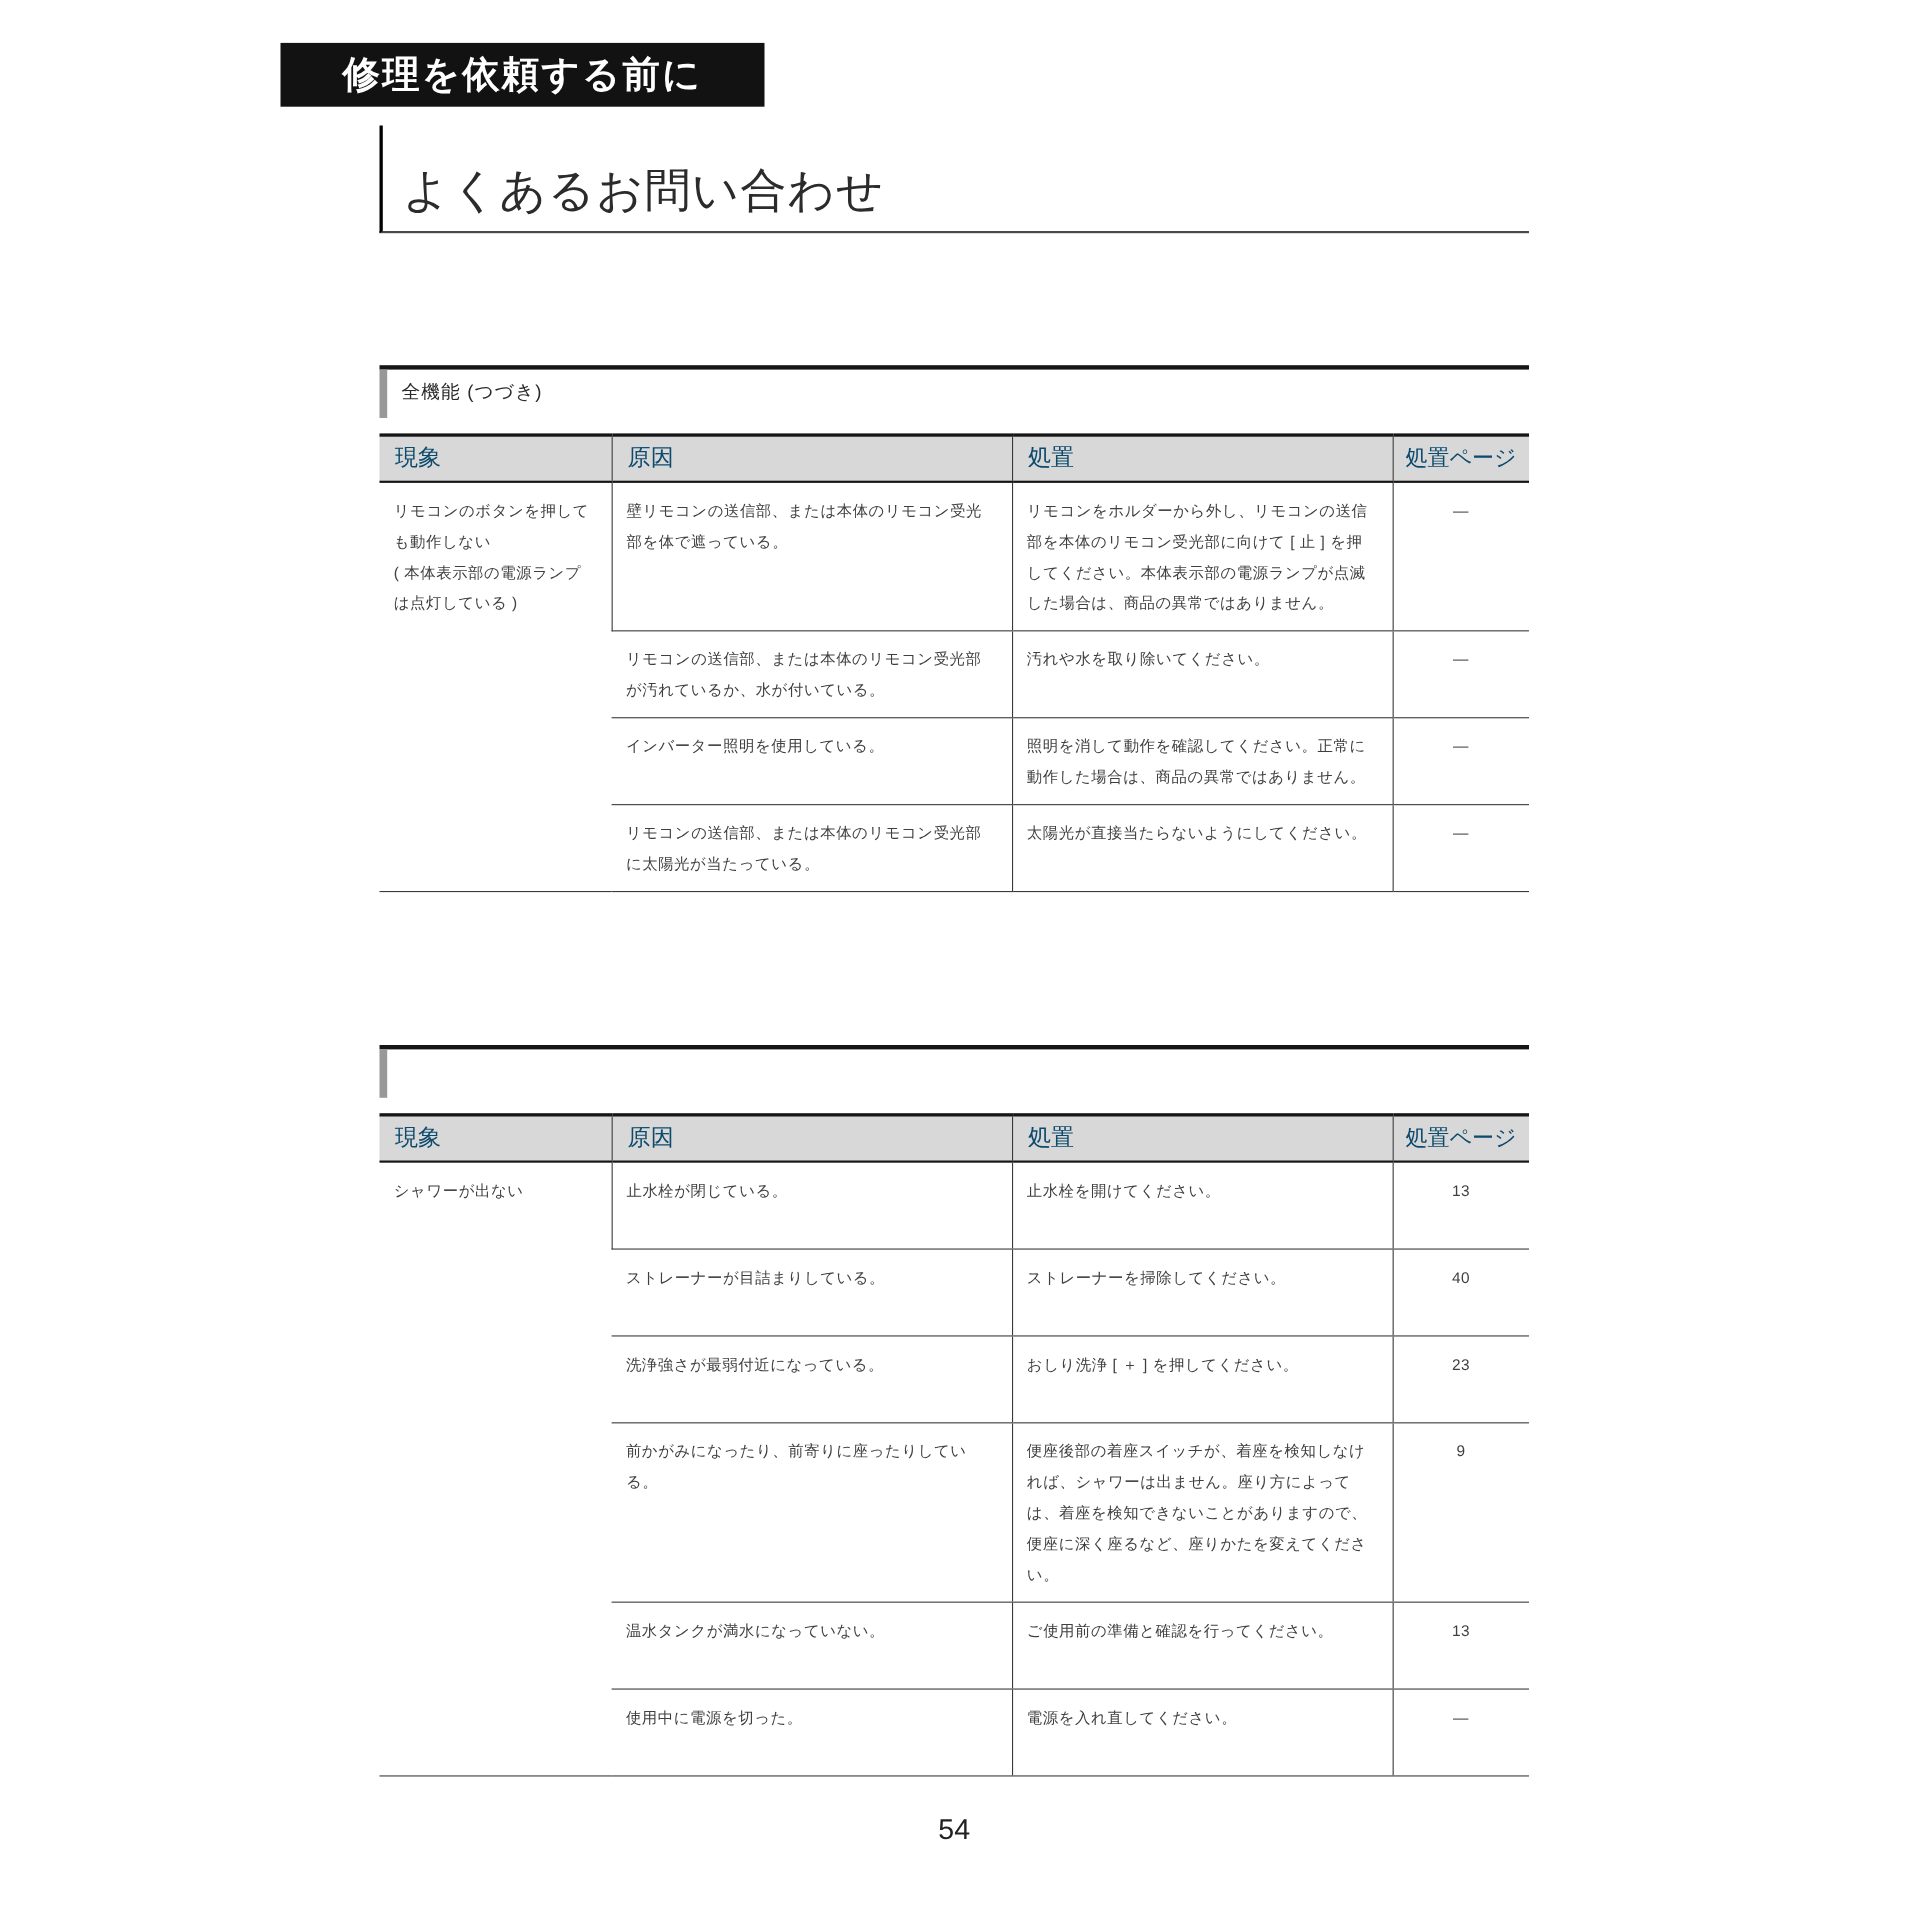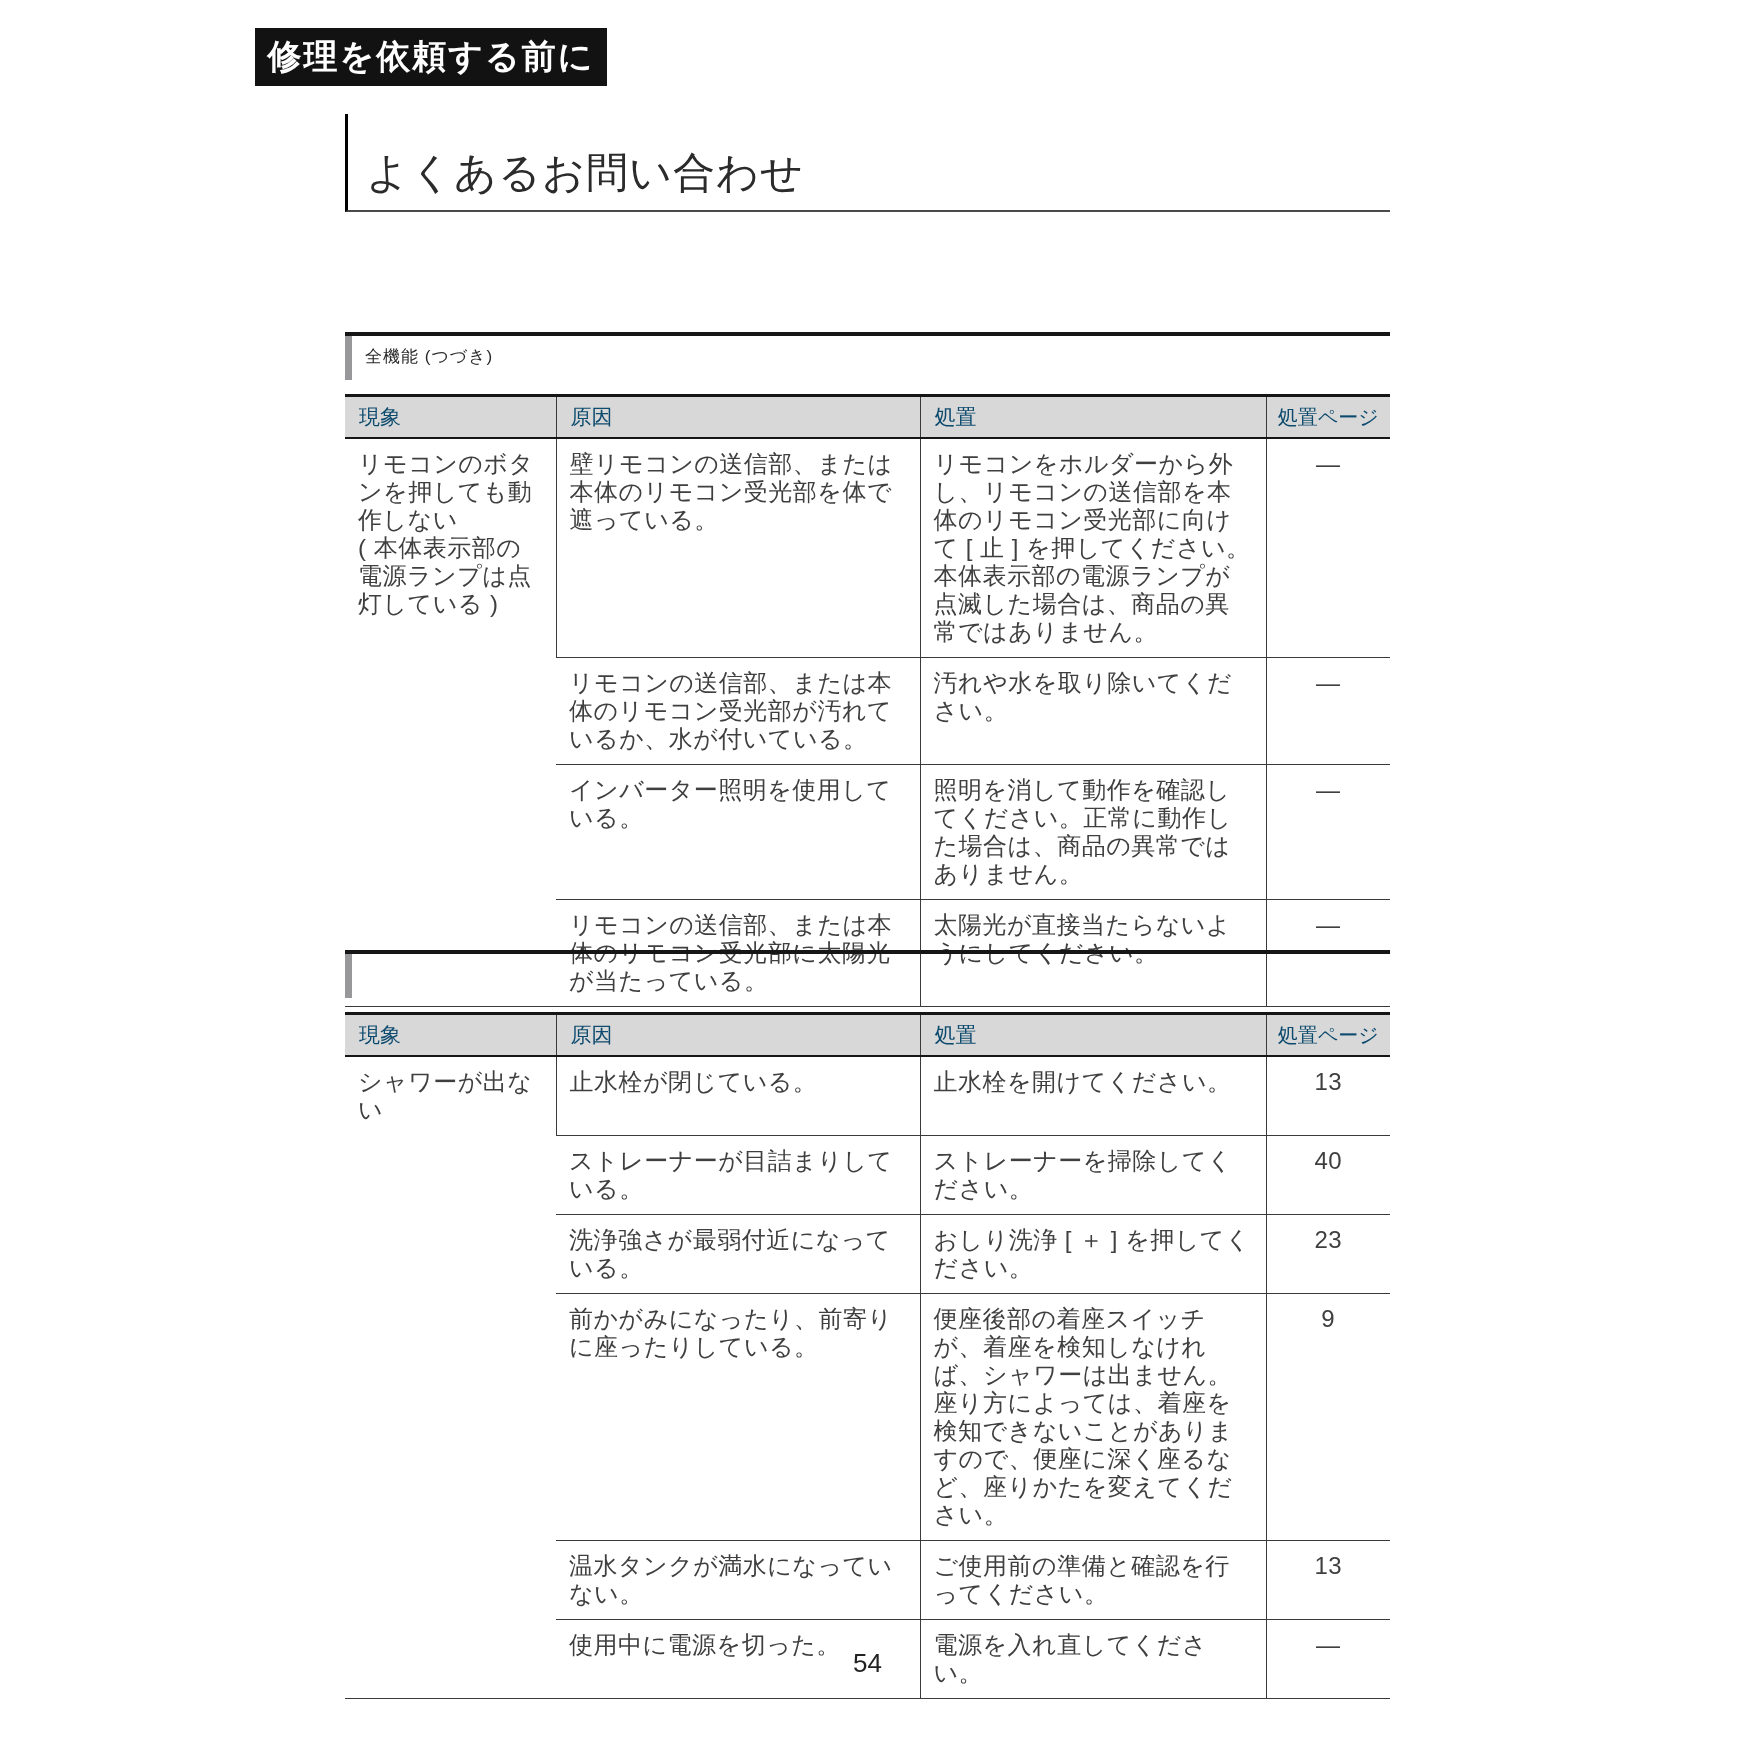--- a/index.html
+++ b/index.html
@@ -13,22 +13,22 @@
     width: 1754px;
     height: 1754px;
     background: #ffffff;
     overflow: hidden;
   }
 
   
   .banner {
     position: absolute;
     left: 255px;
-    top: 28px;
-    width: 352px;
+    top: 39px;
+    width: 440px;
     height: 58px;
     background: #121212;
     color: #ffffff;
     display: flex;
     align-items: center;
     justify-content: center;
     font-size: 34px;
     font-weight: bold;
     letter-spacing: 2px;
   }
@@ -113,21 +113,21 @@
     font-family: Liberation Serif, serif;
   }
   table.ts-table th + th,
   table.ts-table td + td {
     border-left: 1px solid #3a3a3a;
     margin-top: 16px;
   }
   table.ts-table tbody td {
     border-bottom: 1px solid #3a3a3a;
     vertical-align: top;
-    font-size: 24px;
+    font-size: 14px;
     line-height: 28px;
     color: #3f3f3f;
     padding: 11px 13px;
     letter-spacing: 0.5px;
   }
   table.ts-table tbody td.phen-cell {
     white-space: pre-line;
   }
   table.ts-table tbody td.page-cell {
     text-align: center;

